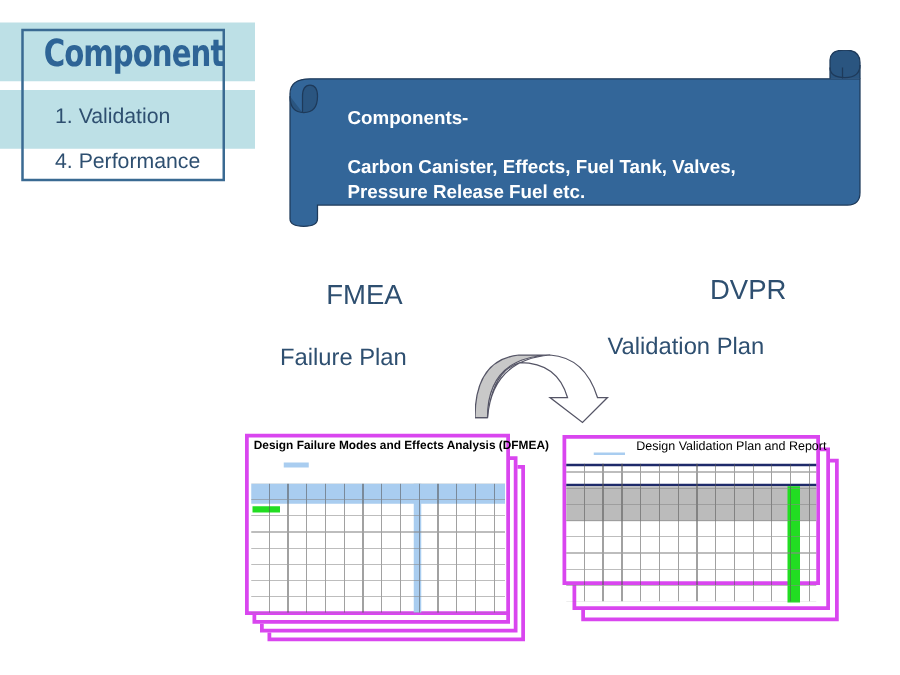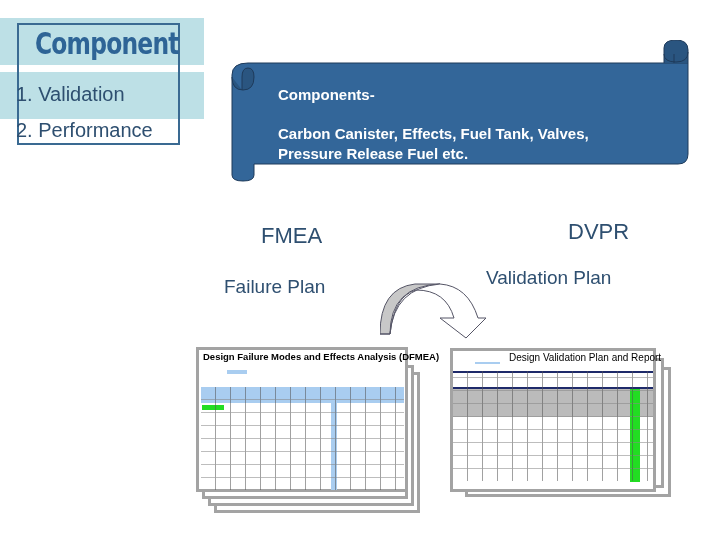--- a/index.html
+++ b/index.html
@@ -6,50 +6,50 @@
   body { width:720px; height:540px; background:#ffffff; position:relative; overflow:hidden;
          font-family:"Liberation Sans", sans-serif; }
   .band { position:absolute; left:0; width:204px; background:#bde0e6; }
   .band1 { top:18px; height:47px; }
   .band2 { top:72px; height:47px; }
   .comp-box { position:absolute; left:17px; top:23px; width:163px; height:122px;
               border:2px solid #3a6a92; box-sizing:border-box; }
   .comp-title { position:absolute; left:17px; top:26px; width:163px; text-align:center;
                 font-family:"DejaVu Sans", sans-serif; font-weight:bold; font-size:30px;
                 color:#2e6496; letter-spacing:-1px; transform:scaleX(0.78); transform-origin:center; }
-  .comp-item { position:absolute; left:16px; font-size:20px; color:#2e4f70; }
+  .comp-item { position:absolute; left:44px; font-size:17px; color:#2e4f70; }
   .ci1 { top:83px; }
   .ci2 { top:119px; }
   .scroll { position:absolute; left:218px; top:40px; width:480px; height:145px; }
   .scroll-text { position:absolute; color:#ffffff; font-weight:bold; font-size:15px;margin-top:20px; }
   .st1 { left:278px; top:66px; }
   .st2 { left:278px; top:104px; line-height:20px; width:400px; }
   .heading { position:absolute; color:#2e4f70; font-size:22px; }
   .h-fmea { left:261px; top:223px; }
   .h-dvpr { left:524px; top:219px;margin-left:44px; }
   .sub { position:absolute; color:#2e4f70; font-size:19px; }
   .s-fm { left:224px; top:276px; }
   .s-vp { left:486px; top:267px; }
   .arrow { position:absolute; left:380px; top:276px; width:120px; height:70px; }
-  .sheet { position:absolute; background:#fff; border:3px solid #a3a3a3; box-sizing:border-box;padding-left:48px; }
+  .sheet { position:absolute; background:#fff; border:3px solid #d946ef; box-sizing:border-box;padding-left:48px; }
   .doc-title { position:absolute; font-weight:bold; font-size:10px; color:#000; white-space:nowrap; }
   .doc-title2 { position:absolute; font-size:10px; color:#000; white-space:nowrap; }
   .grid { position:absolute; background:
     repeating-linear-gradient(90deg, transparent 0 14px, #555 14px 15px),
     repeating-linear-gradient(0deg, transparent 0 12px, #888 12px 13px); opacity:.55; }
 </style>
 </head>
 <body>
 
 <div class="band band1"></div>
 <div class="band band2"></div>
 <div class="comp-box"></div>
 <div class="comp-title">Component</div>
 <div class="comp-item ci1">1.  Validation</div>
-<div class="comp-item ci2">2.  Performance</div>
+<div class="comp-item ci2">4.  Performance</div>
 
 <svg class="scroll" viewBox="0 0 480 145">
   <path d="M14,35 Q14,23 30,23 L470,23 L470,114 Q470,124 460,124 L36,124 L36,135 Q36,141 25,141 Q14,141 14,135 Z" fill="#336699" stroke="#1e3a5a" stroke-width="1"></path>
   <path d="M14,37 Q14,50 25,50 Q36,50 36,37 Q36,28 30,28 Q24,28 24,37 L24,50" fill="#2a5580" stroke="#1e3a5a" stroke-width="1"></path>
   <path d="M446,23 L446,8 Q446,0 458,0 Q470,0 470,10 L470,23" fill="#2a5580" stroke="#1e3a5a" stroke-width="1"></path>
   <path d="M446,14 Q446,22 458,22 Q470,22 470,12 M456,14 L456,23" fill="none" stroke="#1e3a5a" stroke-width="1"></path>
 </svg>
 <div class="scroll-text st1">Components-</div>
 <div class="scroll-text st2">
   <span>Carbon Canister, Effects, Fuel Tank, Valves,</span><br>
@@ -77,21 +77,21 @@
     <div style="position:absolute;left:2px;top:37px;width:203px;height:16px;background:#a9cdf0;"></div>
     <div style="position:absolute;left:3px;top:55px;width:22px;height:5px;background:#22dd22;"></div>
     <div style="position:absolute;left:132px;top:37px;width:6px;height:103px;background:#a9cdf0;"></div>
     <div class="grid" style="left:2px;top:37px;width:203px;height:103px;"></div>
   </div>
 </div>
 
 <div>
   <div class="sheet" style="left:465px;top:367px;width:206px;height:130px;"></div>
   <div class="sheet" style="left:458px;top:358px;width:206px;height:130px;"></div>
-  <div class="sheet" style="left:450px;top:348px;width:206px;height:144px;">
+  <div class="sheet" style="left:450px;top:348px;width:206px;height:120px;">
     <div class="doc-title2" style="left:56px;top:1px;">Design Validation Plan and Report</div>
     <div style="position:absolute;left:22px;top:11px;width:25px;height:2px;background:#a9cdf0;"></div>
     <div style="position:absolute;left:0;top:20px;width:200px;height:2px;background:#1e2a6a;"></div>
     <div style="position:absolute;left:0;top:36px;width:200px;height:2px;background:#1e2a6a;"></div>
     <div style="position:absolute;left:0;top:38px;width:200px;height:28px;background:#bbb;"></div>
     <div style="position:absolute;left:177px;top:38px;width:10px;height:93px;background:#22dd22;"></div>
     <div class="grid" style="left:0;top:20px;width:200px;height:110px;"></div>
   </div>
 </div>
 

